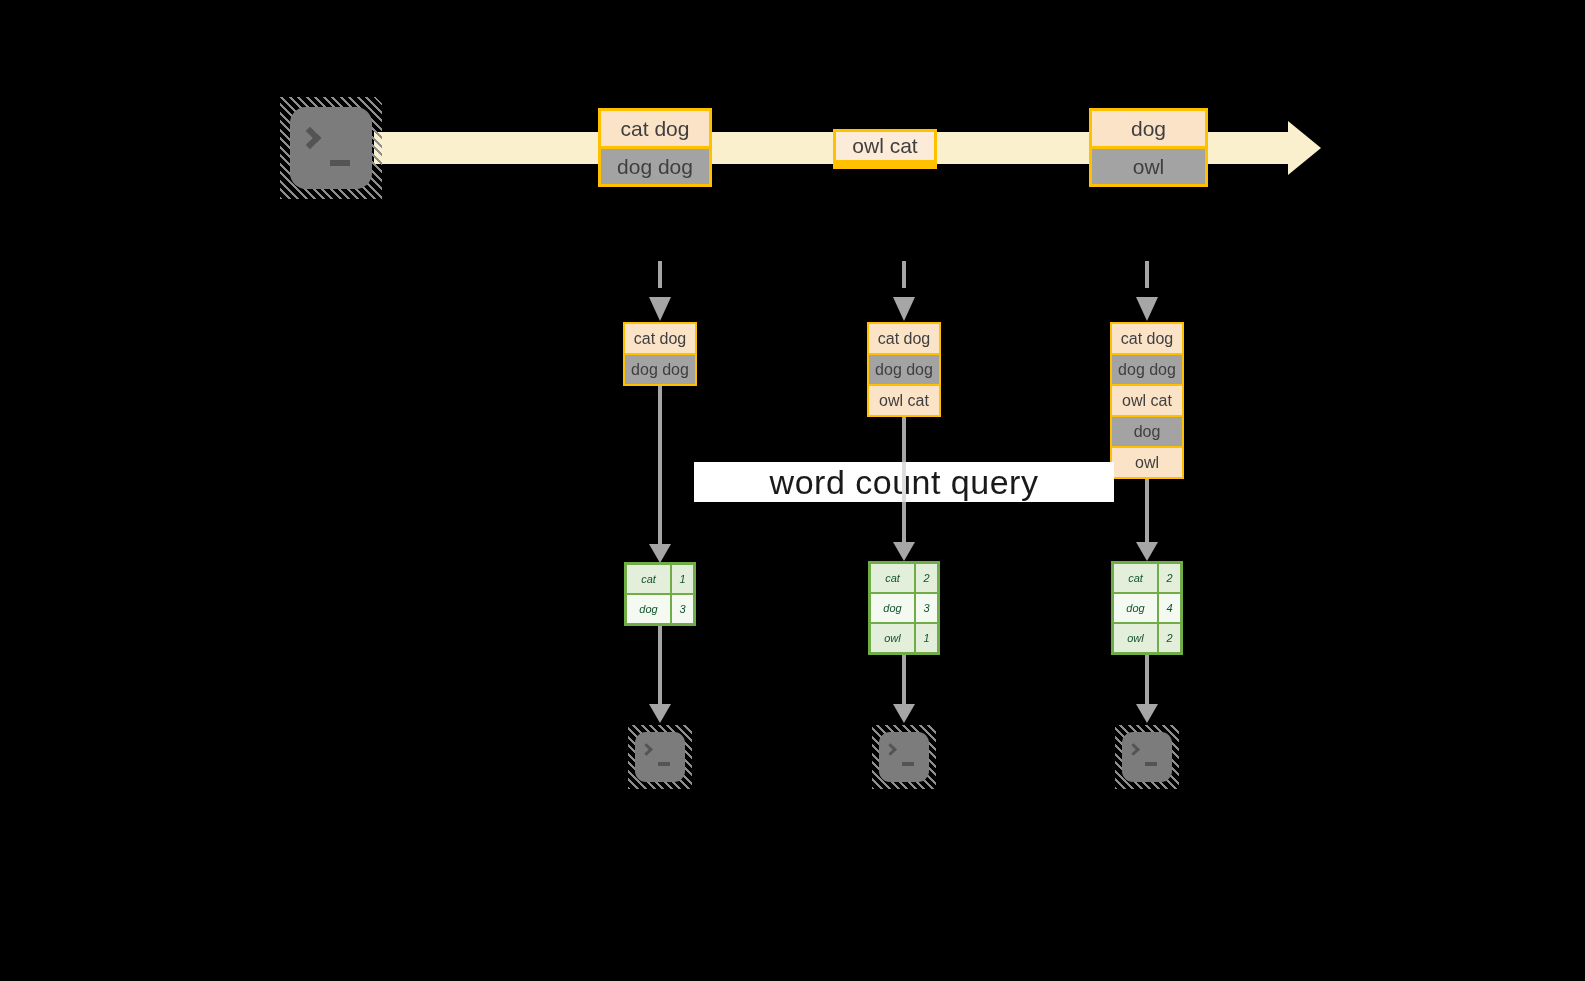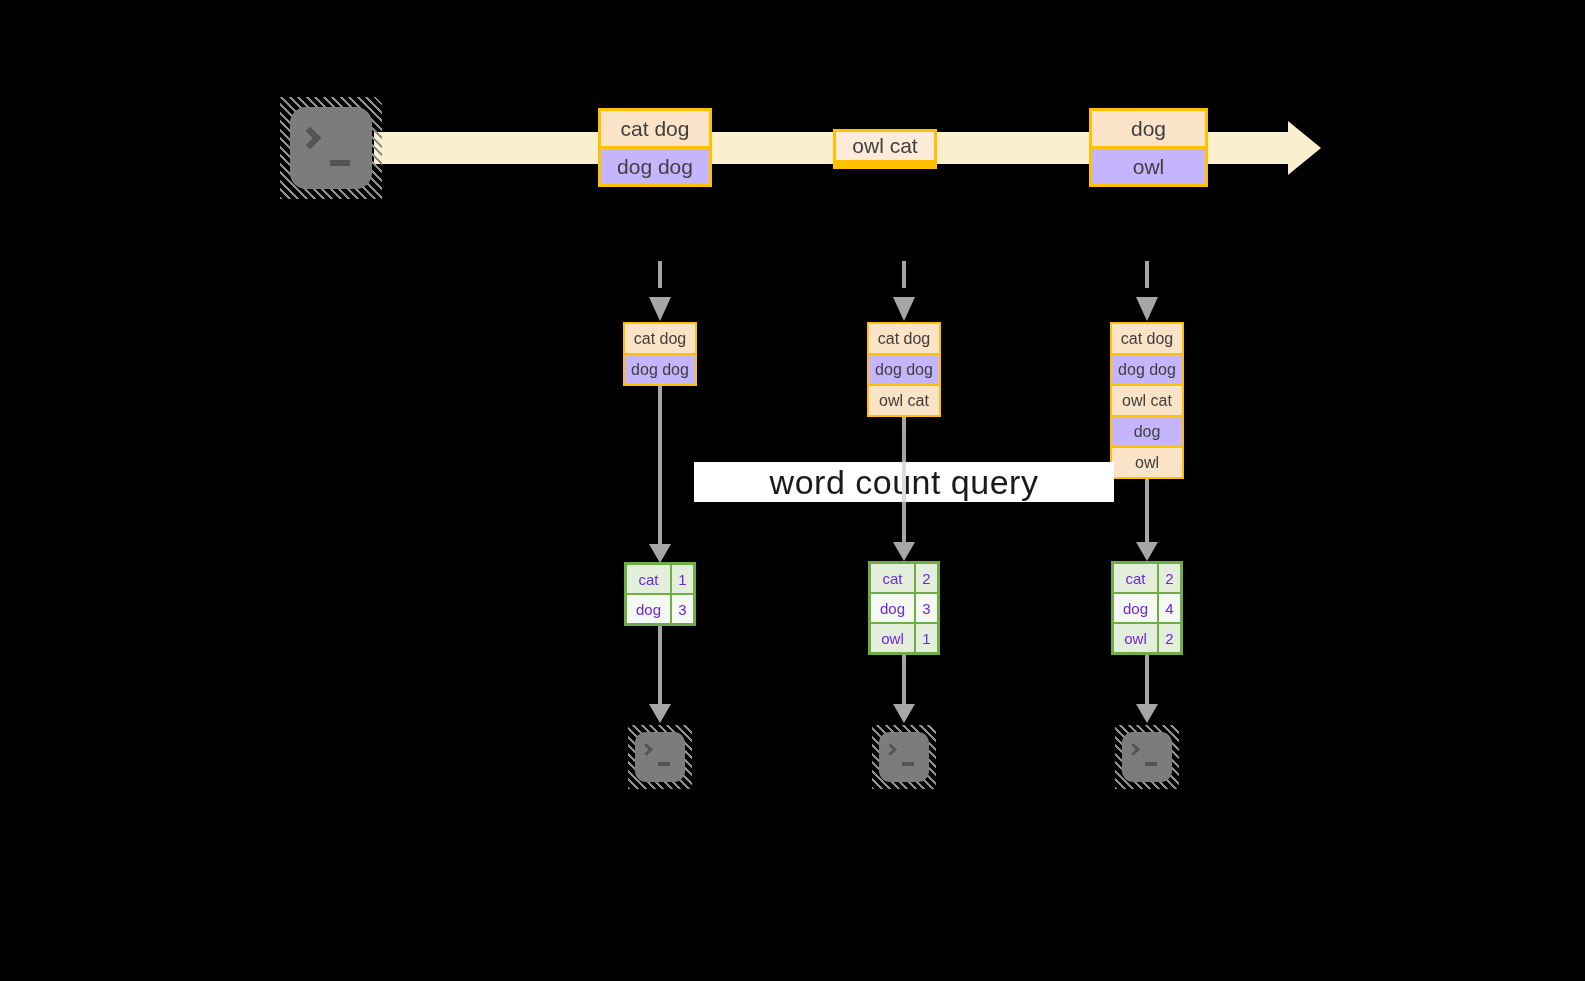--- a/index.html
+++ b/index.html
@@ -13,39 +13,39 @@
                border-left:33px solid #FAF0CD; z-index:1; }
 
   
   .obox { border:3px solid #FFC000; background:#FFC000; display:flex; flex-direction:column; gap:3px; z-index:2; }
   .sbox { border:2px solid #FFC000; background:#FFC000; display:flex; flex-direction:column; gap:2px; z-index:2; }
   .orow { height:35px; display:flex; align-items:center; justify-content:center;
           font-size:21px; color:#3F3F3F; }
   .srow { height:29px; display:flex; align-items:center; justify-content:center;
           font-size:16px; color:#3F3F3F; }
   .peach { background:#FBE3C7; }
-  .cream { background:#c4b5fd; }
+  .cream { background:#a3a3a3; }
   .plight { background:#FCEBD9; }
 
   
   .aline { width:4px; background:#A6A6A6; z-index:1; }
   .ahead { width:0; height:0; border-left:11px solid transparent; border-right:11px solid transparent;
            border-top:19px solid #A6A6A6; z-index:1; }
   .ahead-big { width:0; height:0; border-left:11px solid transparent; border-right:11px solid transparent;
            border-top:24px solid #A6A6A6; z-index:1; }
 
   
   .qlabel { background:#FFFFFF; color:#1A1A1A; display:flex; align-items:center; justify-content:center;
             font-size:34px; font-weight:300; letter-spacing:0.5px; z-index:5; }
   .qline  { width:4px; background:#DCDCDC; z-index:6; }
 
   
   .gtable { border:3px solid #70AD47; background:#70AD47; display:flex; flex-direction:column; gap:2px; z-index:2; }
   .grow { display:flex; gap:2px; height:28px; }
-  .gcell { display:flex; align-items:center; justify-content:center; font-size:15px; color:#6d28d9; }
+  .gcell { display:flex; align-items:center; justify-content:center; font-size:11px; color:#14532d;font-style:italic; }
   .gword { width:43px; }
   .gnum  { flex:1; }
   .gfA { background:#E3EFDB; }
   .gfB { background:#F4F9F1; }
 
   
   .hatch { background:repeating-linear-gradient(45deg,#8E8E8E 0 2px,transparent 2px 6px); z-index:2; }
   .tsolid { background:#7C7C7C; z-index:3; }
   .chev { width:0; height:0; border:solid #545454; border-width:0 6px 6px 0; padding:5px;
           transform:rotate(-45deg); z-index:4; }

